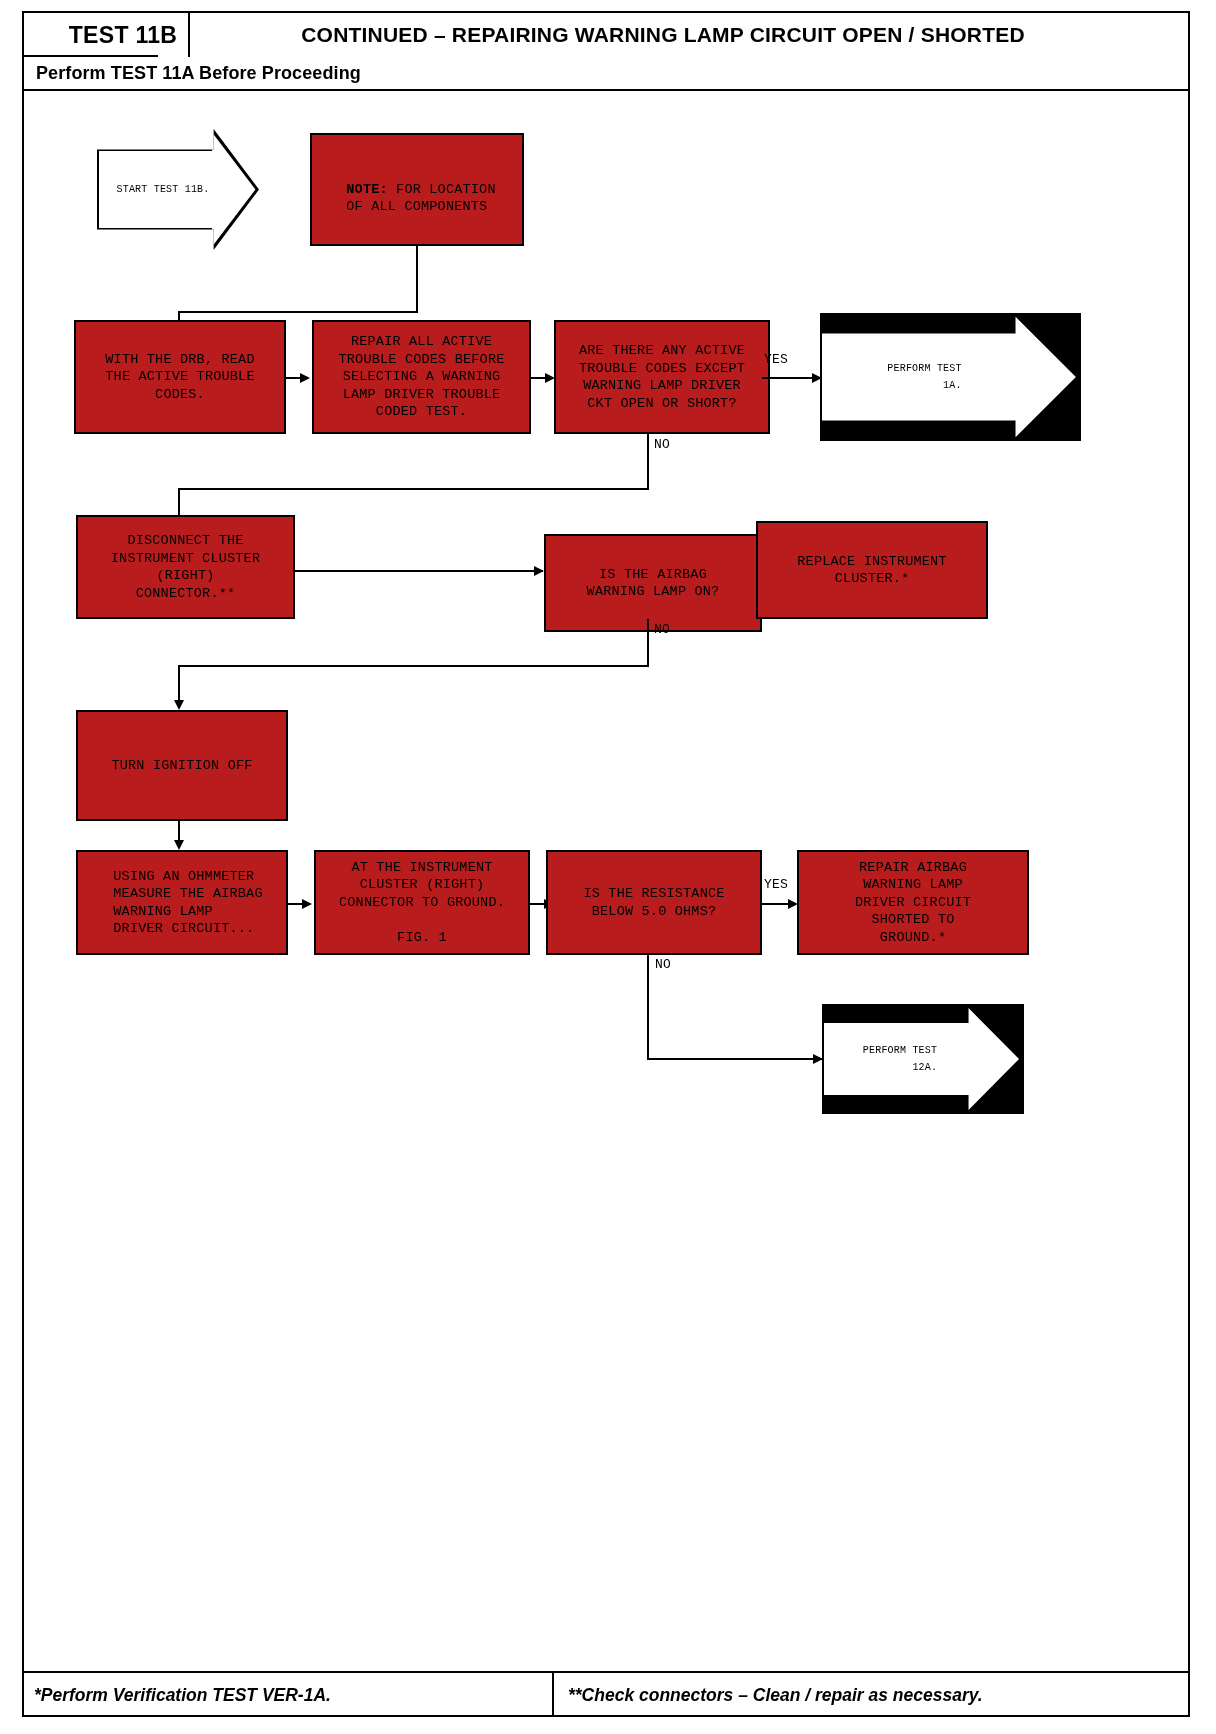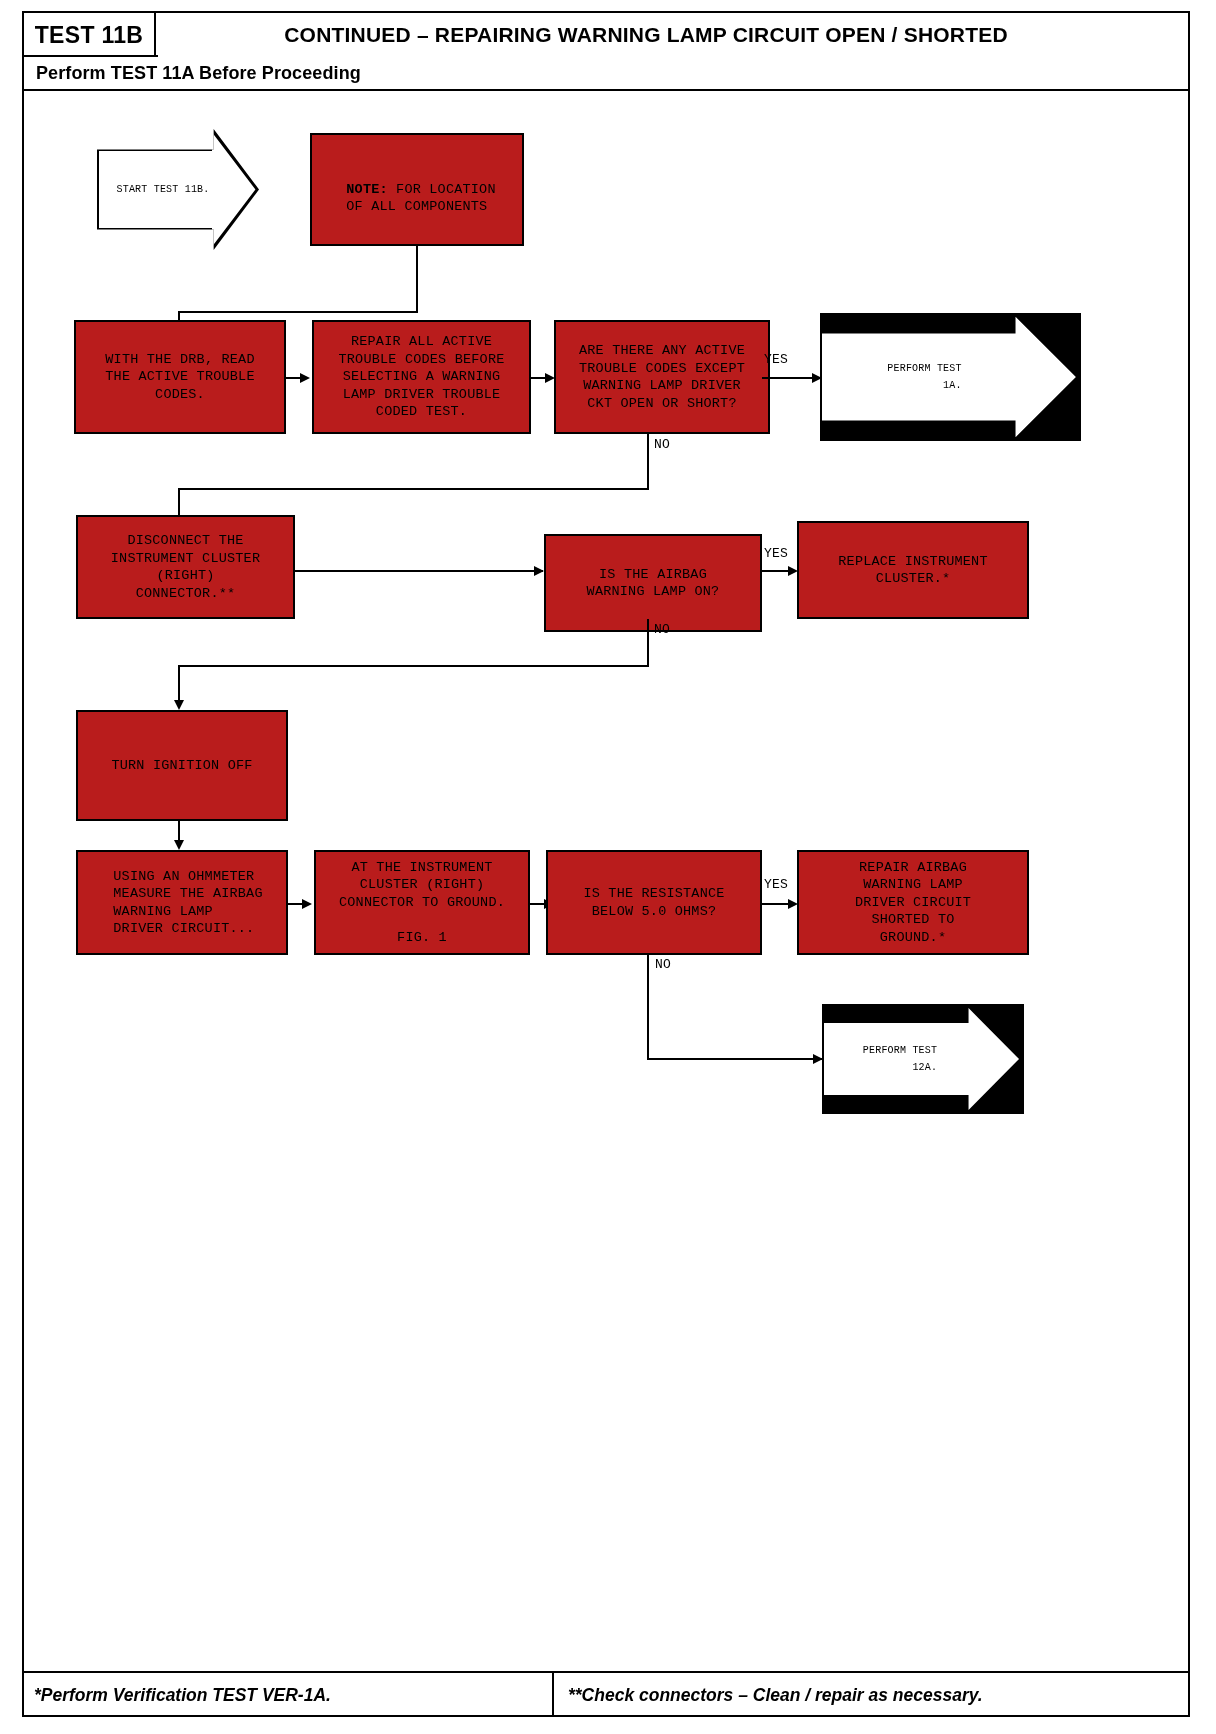--- a/index.html
+++ b/index.html
@@ -34,20 +34,21 @@
   
   .header-band {
     position: absolute;
     left: 24px;
     top: 13px;
     width: 1164px;
     height: 44px;
     box-sizing: border-box;
     display: flex;
     align-items: center;
+    padding-left: 34px;
   }
   .test-id-cell {
     width: 132px;
     height: 44px;
     display: flex;
     align-items: center;
     justify-content: center;
     border-right: 2px solid #000;
     box-sizing: border-box;
   }
@@ -314,21 +315,21 @@
 
     <div class="node" style="left:544px; top:521px; width:218px; height:98px;margin-top:13px;">
       <span class="txt">IS THE AIRBAG
 WARNING LAMP ON?</span>
     </div>
 
     <div class="edge-label" style="left:764px; top:546px;">YES</div>
     <div class="hline" style="left:762px; top:570px; width:34px;"></div>
     <div class="arrowhead-r" style="left:788px; top:566px;"></div>
 
-    <div class="node" style="left:797px; top:521px; width:232px; height:98px;">
+    <div class="node" style="left:756px; top:521px; width:232px; height:98px;">
       <span class="txt">REPLACE INSTRUMENT
 CLUSTER.*</span>
     </div>
 
     <div class="edge-label" style="left:654px; top:622px;">NO</div>
     <div class="vline" style="left:647px; top:619px; height:48px;"></div>
     <div class="hline" style="left:178px; top:665px; width:471px;"></div>
     <div class="vline" style="left:178px; top:665px; height:38px;"></div>
     <div class="arrowhead-d" style="left:174px; top:700px;"></div>
 

